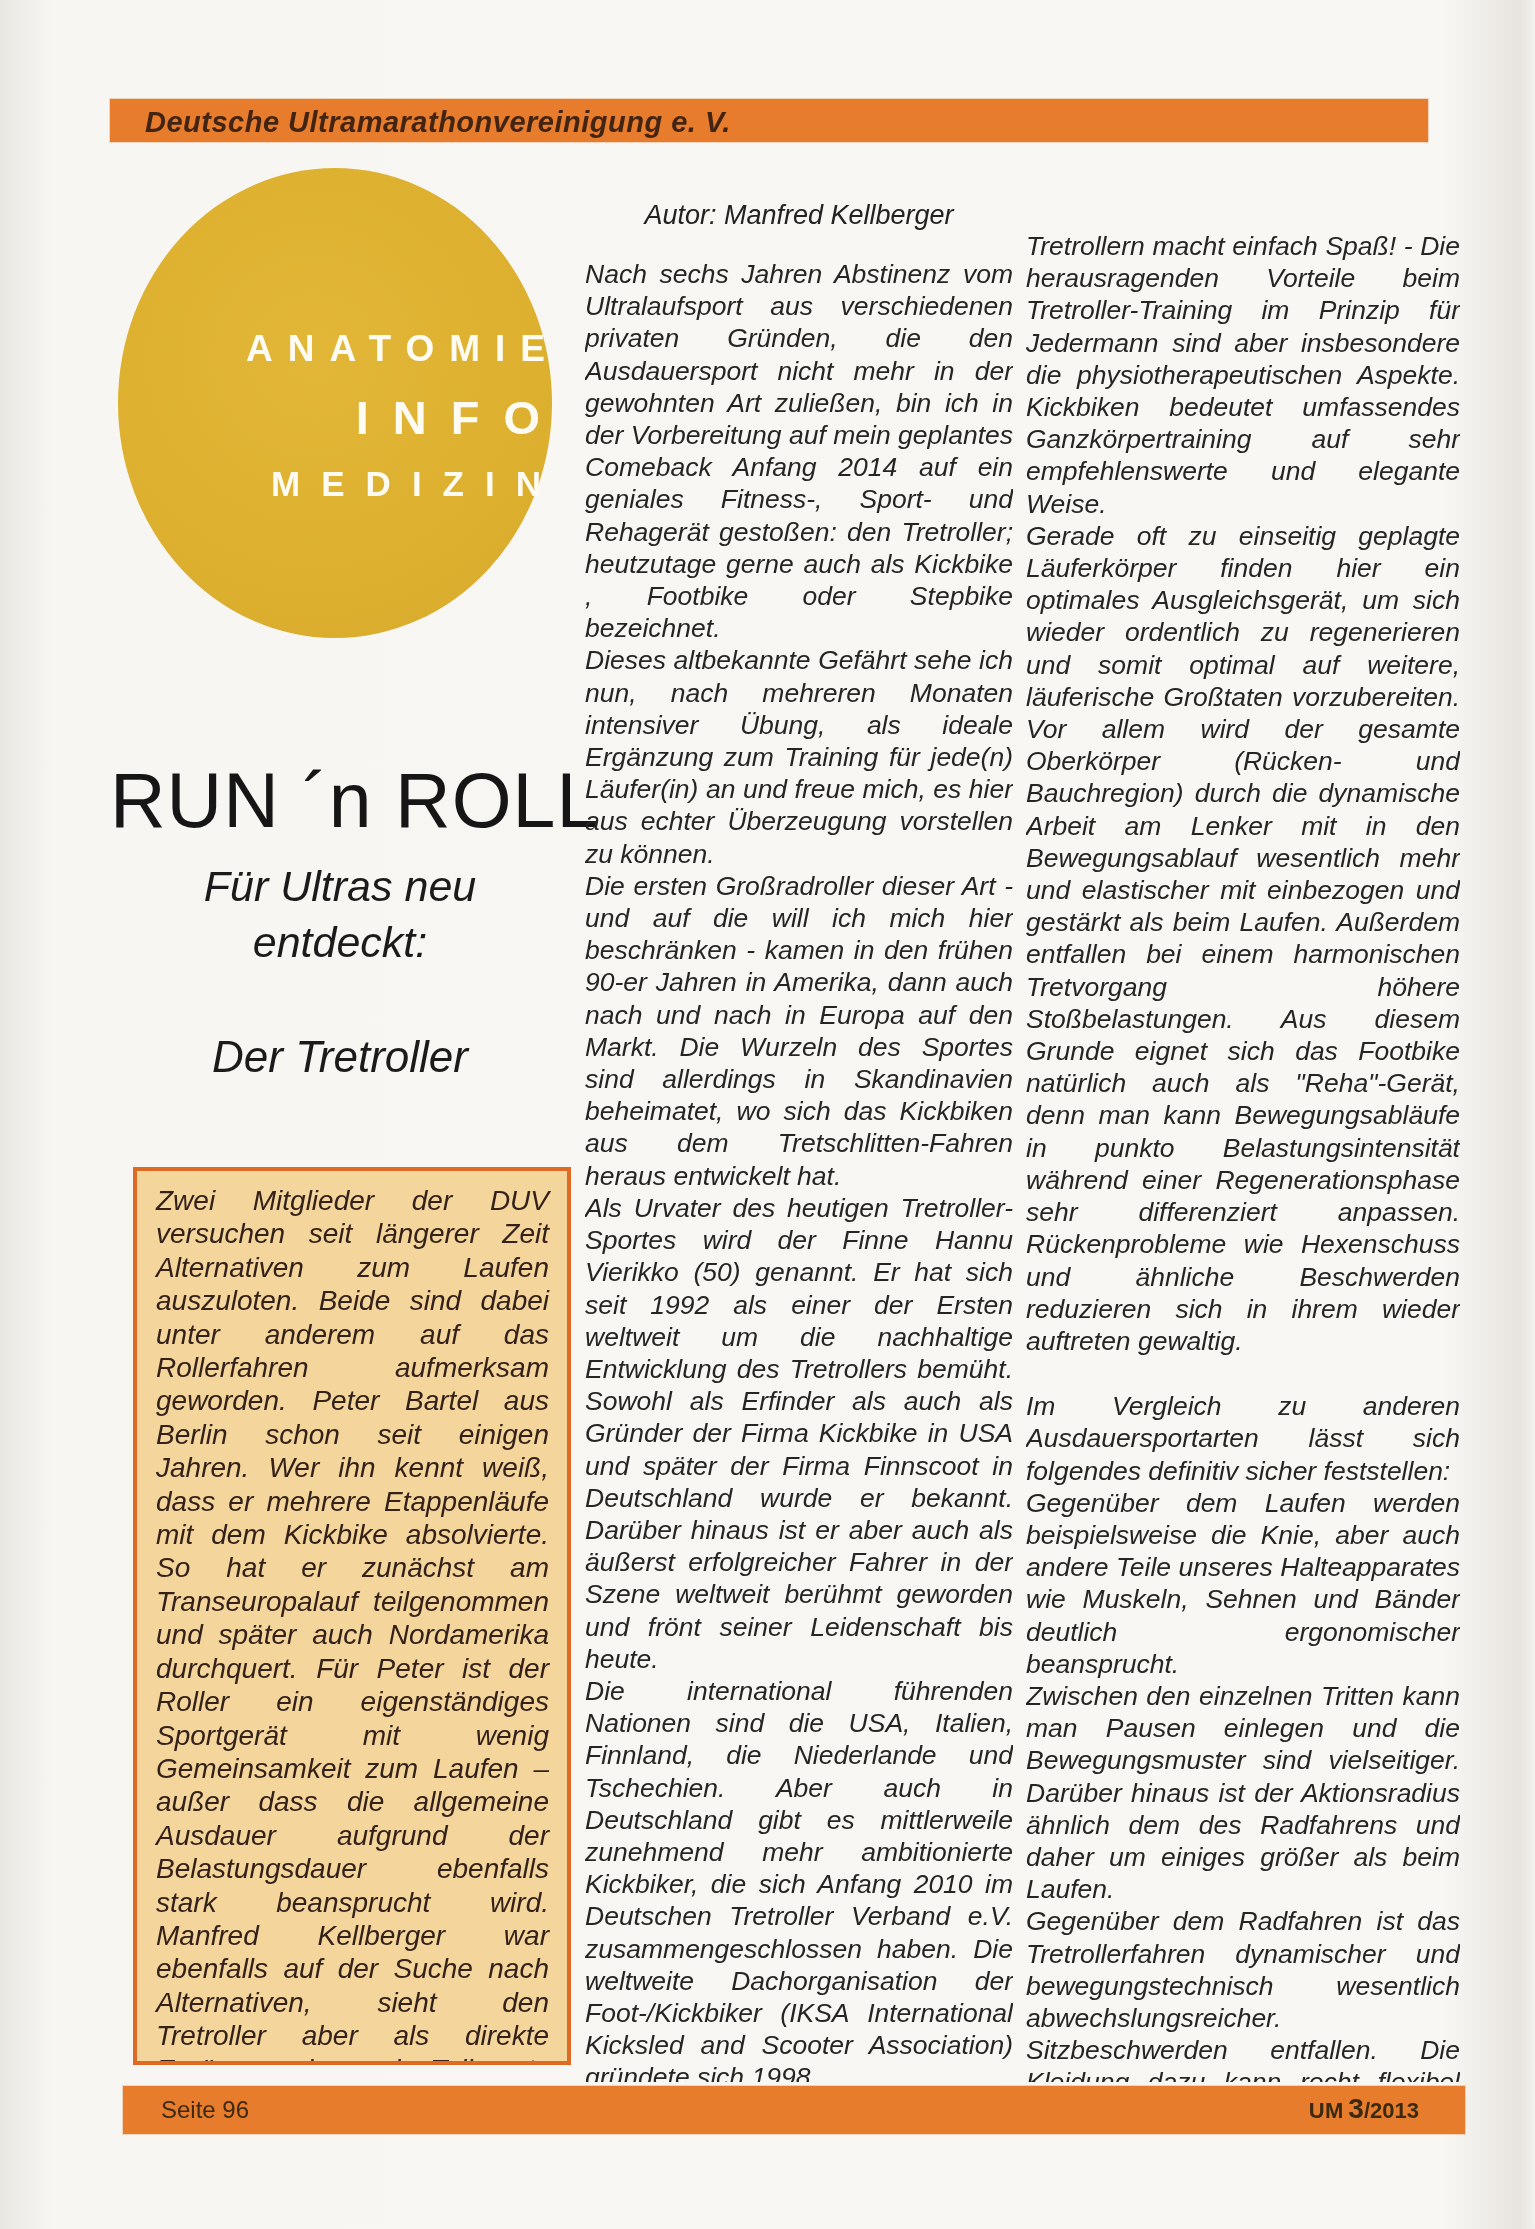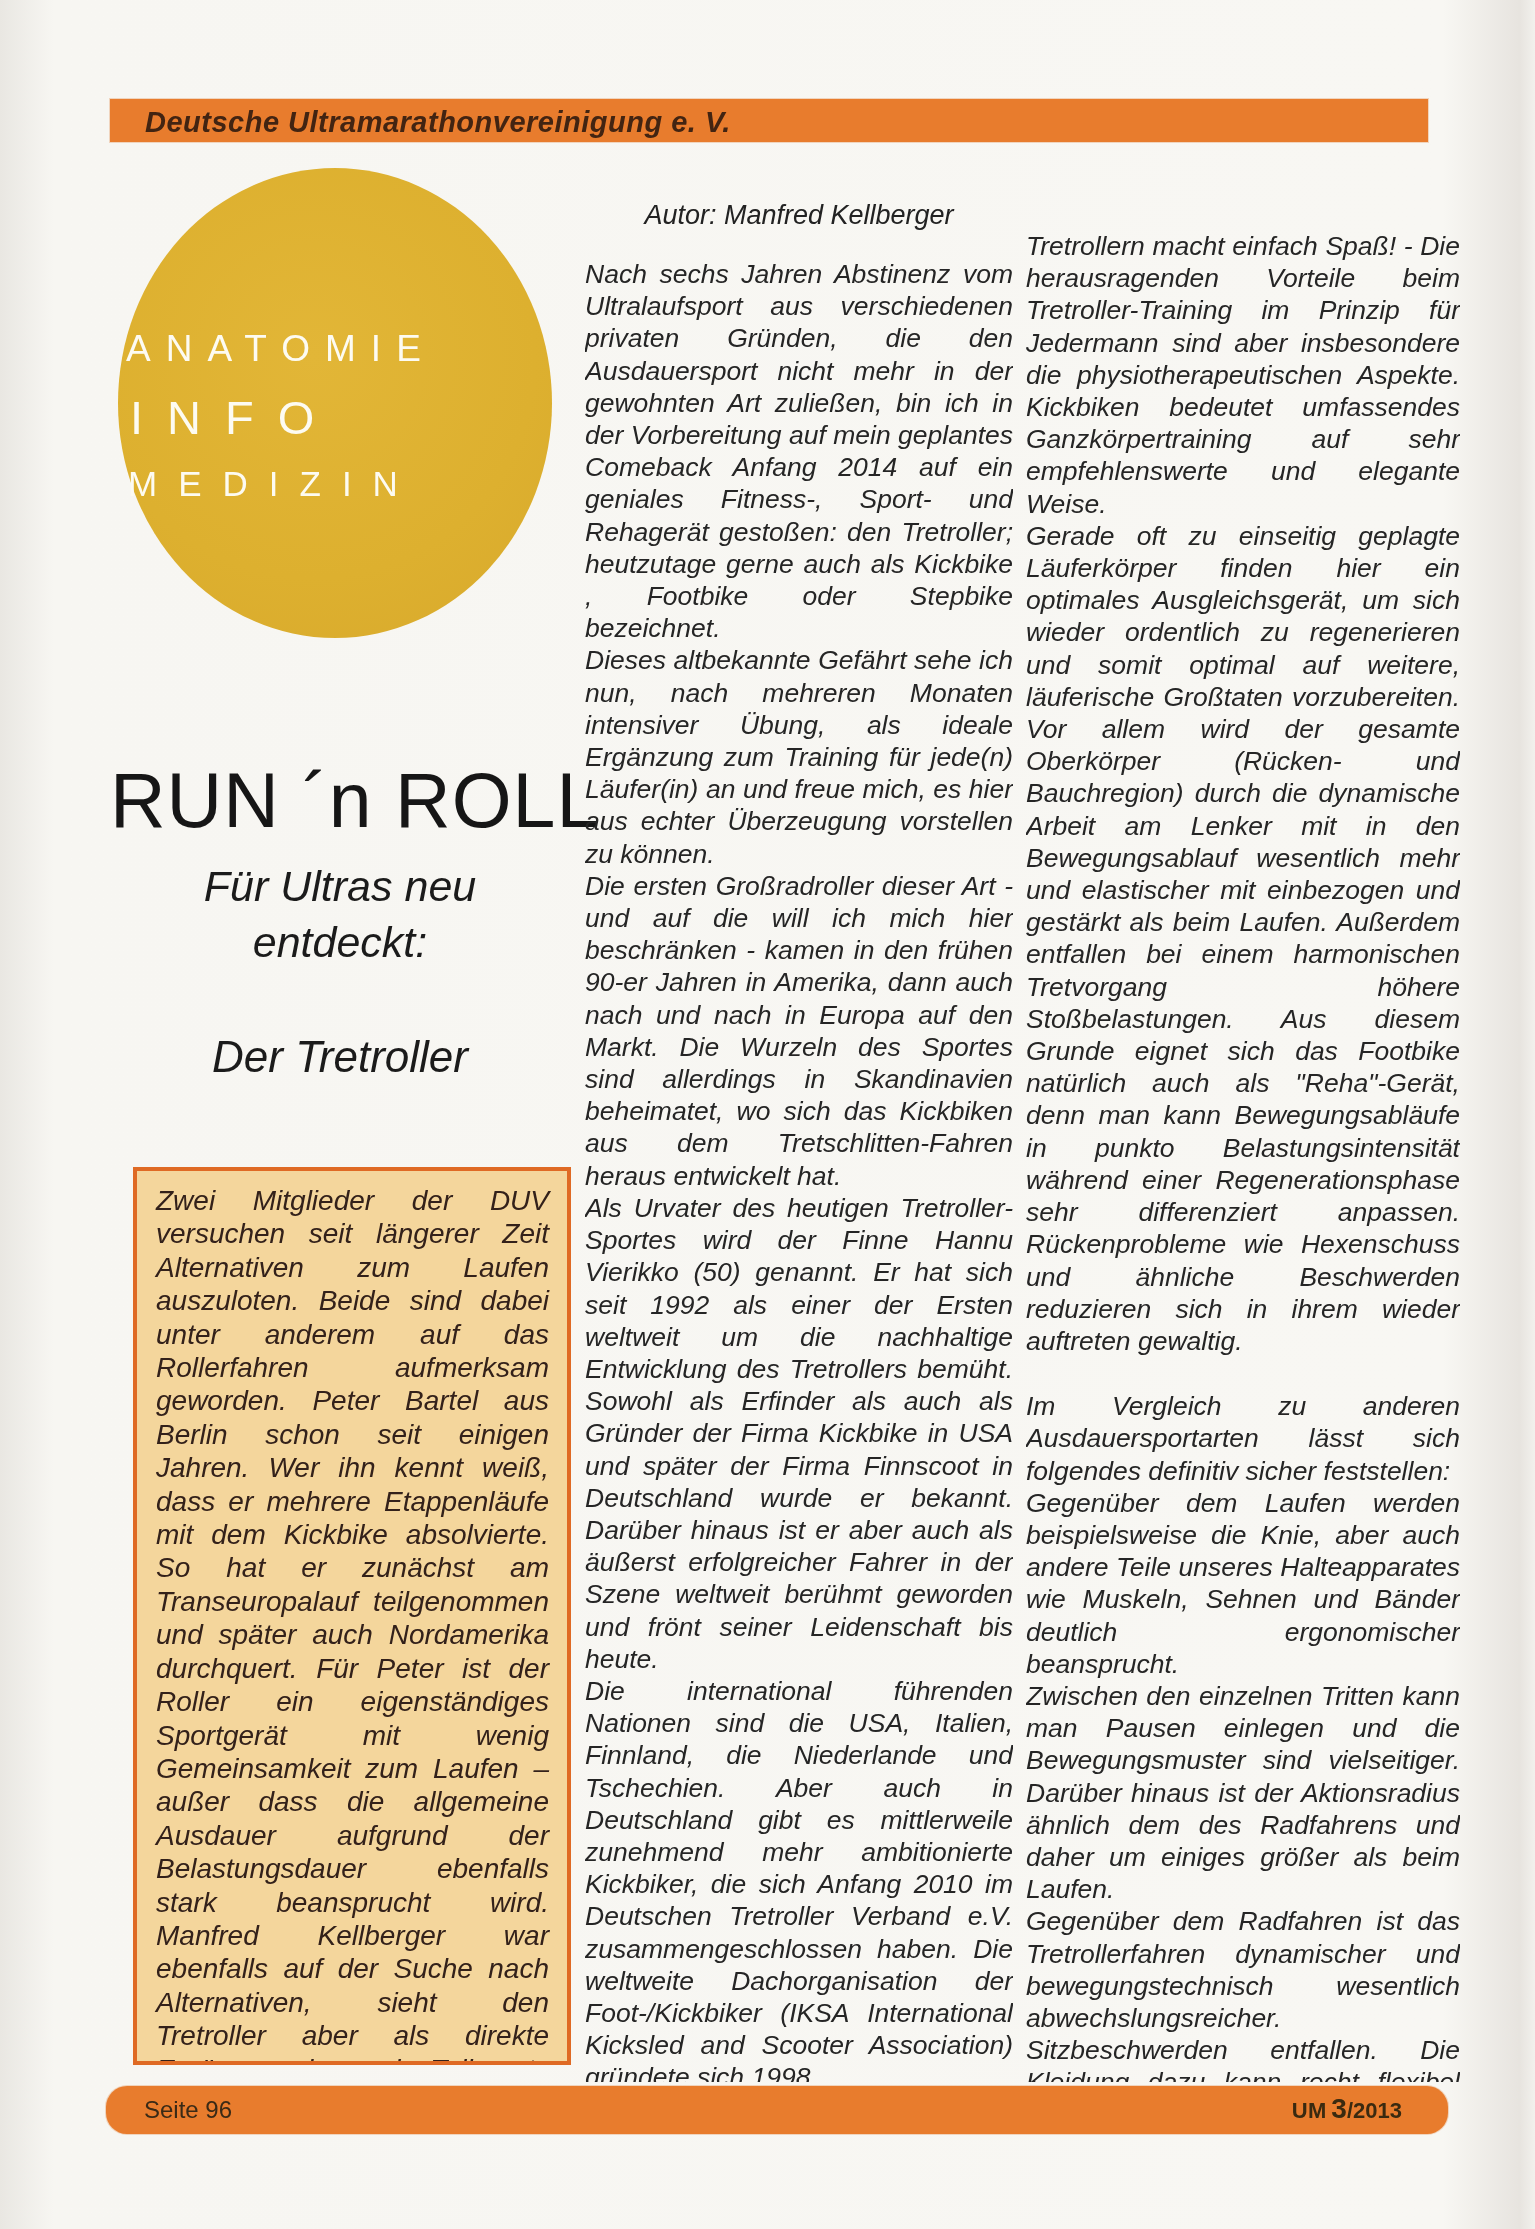--- a/index.html
+++ b/index.html
@@ -4,29 +4,29 @@
 <style>
   html,body{margin:0;padding:0;background:#ddd;}
   .page{
     position:relative;width:1535px;height:2229px;margin:0 auto;overflow:hidden;
     background:linear-gradient(90deg,#e9e7e2 0%,#f7f6f2 3.5%,#f8f7f3 94%,#e7e4df 99%,#f2f1ed 100%);
     font-family:"Liberation Sans",sans-serif;color:#222;
   }
   
   .bar{position:absolute;background:#e87c2d;box-shadow:0 0 0 1px rgba(220,110,30,.25);}
   .bar.header{left:110px;top:99px;width:1318px;height:43px;}
-  .bar.footer{left:106px;top:2086px;width:1342px;height:48px;border-radius:21px;}
+  .bar.footer{left:123px;top:2086px;width:1342px;height:48px;}
   .masthead-text{
     position:absolute;left:35px;top:7px;font-style:italic;font-weight:bold;
     font-size:29px;color:#422412;letter-spacing:.5px;
   }
   
   .badge{position:absolute;left:118px;top:168px;width:434px;height:470px;border-radius:50%;
     background:radial-gradient(circle at 45% 40%,#e2b637 0%,#ddb02f 60%,#d8a92c 100%);}
-  .badge .bline{position:absolute;width:100%;text-align:left;color:#fdfbf2;font-weight:normal;}
+  .badge .bline{position:absolute;width:100%;text-align:right;color:#fdfbf2;font-weight:bold;}
   .badge .l1{top:160px;font-size:37px;letter-spacing:15px;transform:translateX(8px);}
   .badge .l2{top:222px;font-size:47px;letter-spacing:24px;transform:translateX(12px);}
   .badge .l3{top:296px;font-size:35px;letter-spacing:21px;transform:translateX(10px);}
   
   .title-main{position:absolute;left:110px;top:756px;width:460px;text-align:center;
     font-size:77px;font-weight:400;color:#161616;letter-spacing:1px;white-space:nowrap;}
   .title-sub{position:absolute;left:160px;top:858px;width:360px;text-align:center;
     font-size:43px;font-style:italic;line-height:56px;color:#1b1b1b;}
   .title-kicker{position:absolute;left:110px;top:1032px;width:460px;text-align:center;
     font-size:44px;font-style:italic;color:#1b1b1b;}

